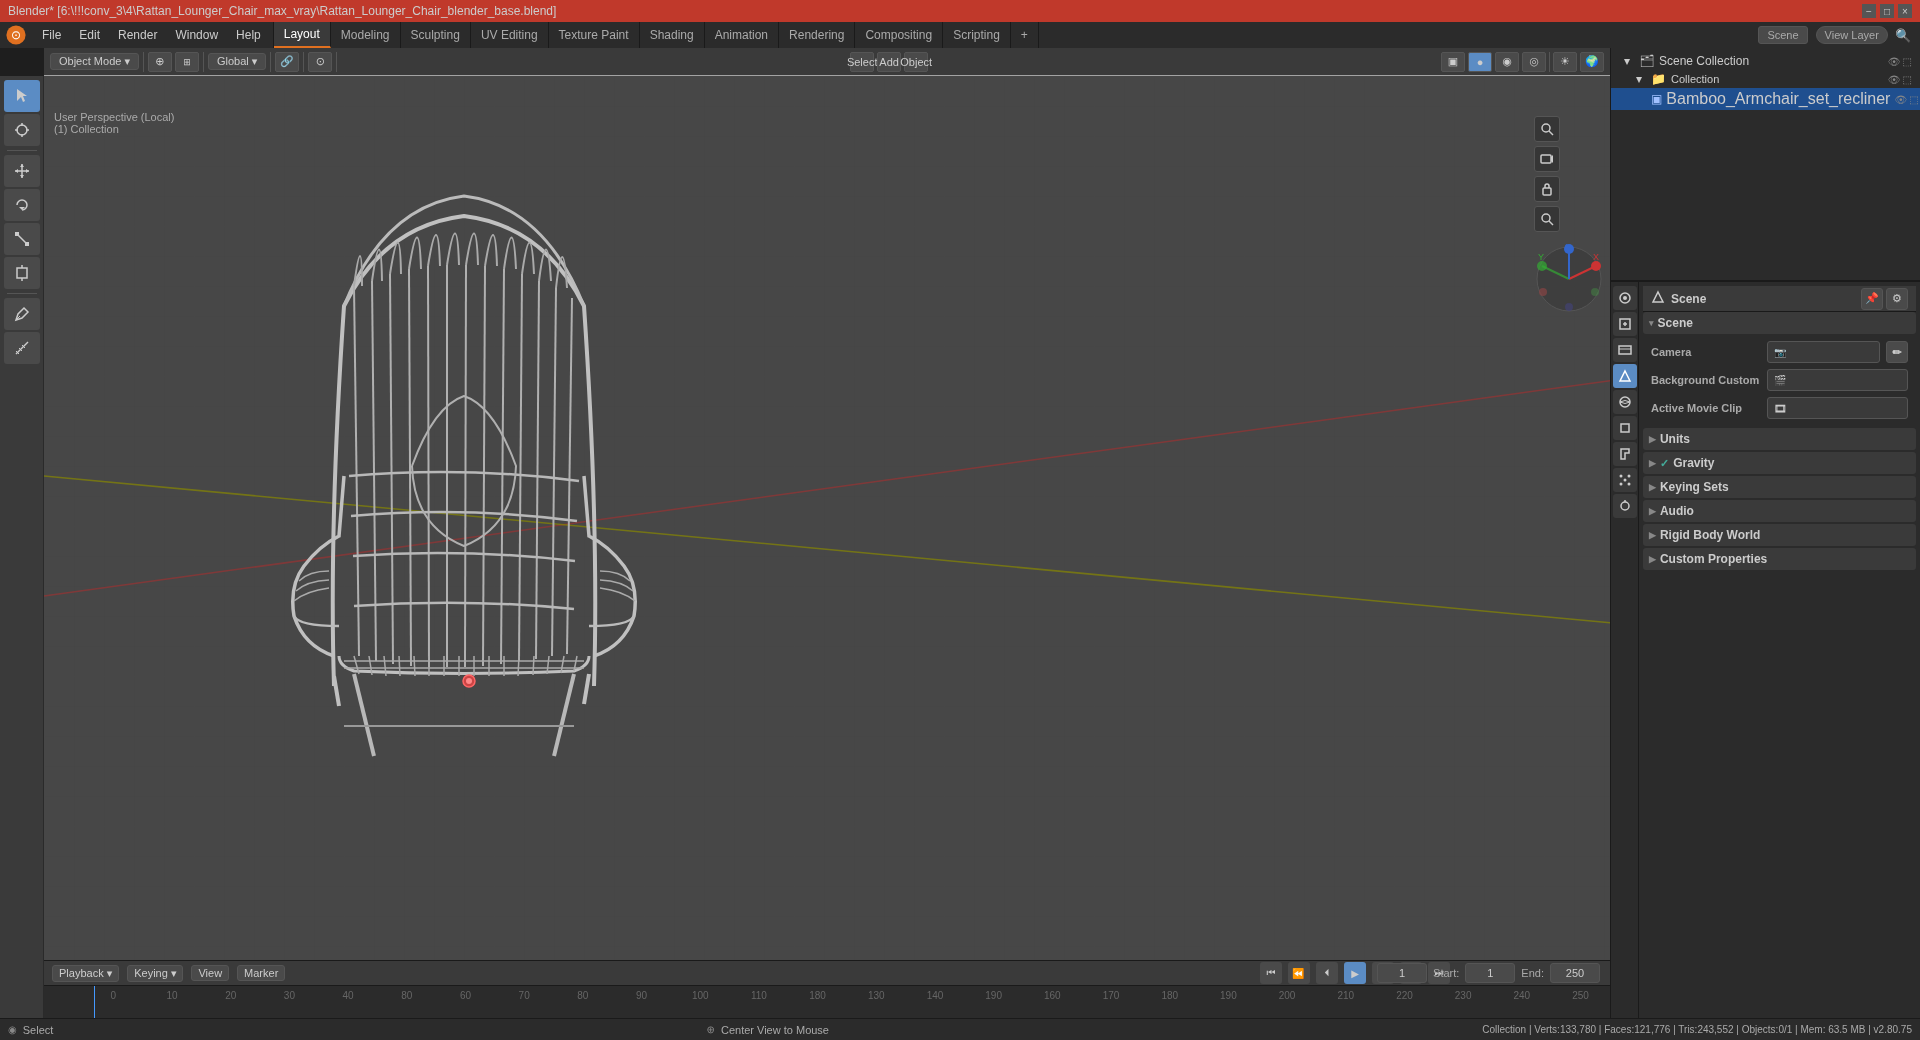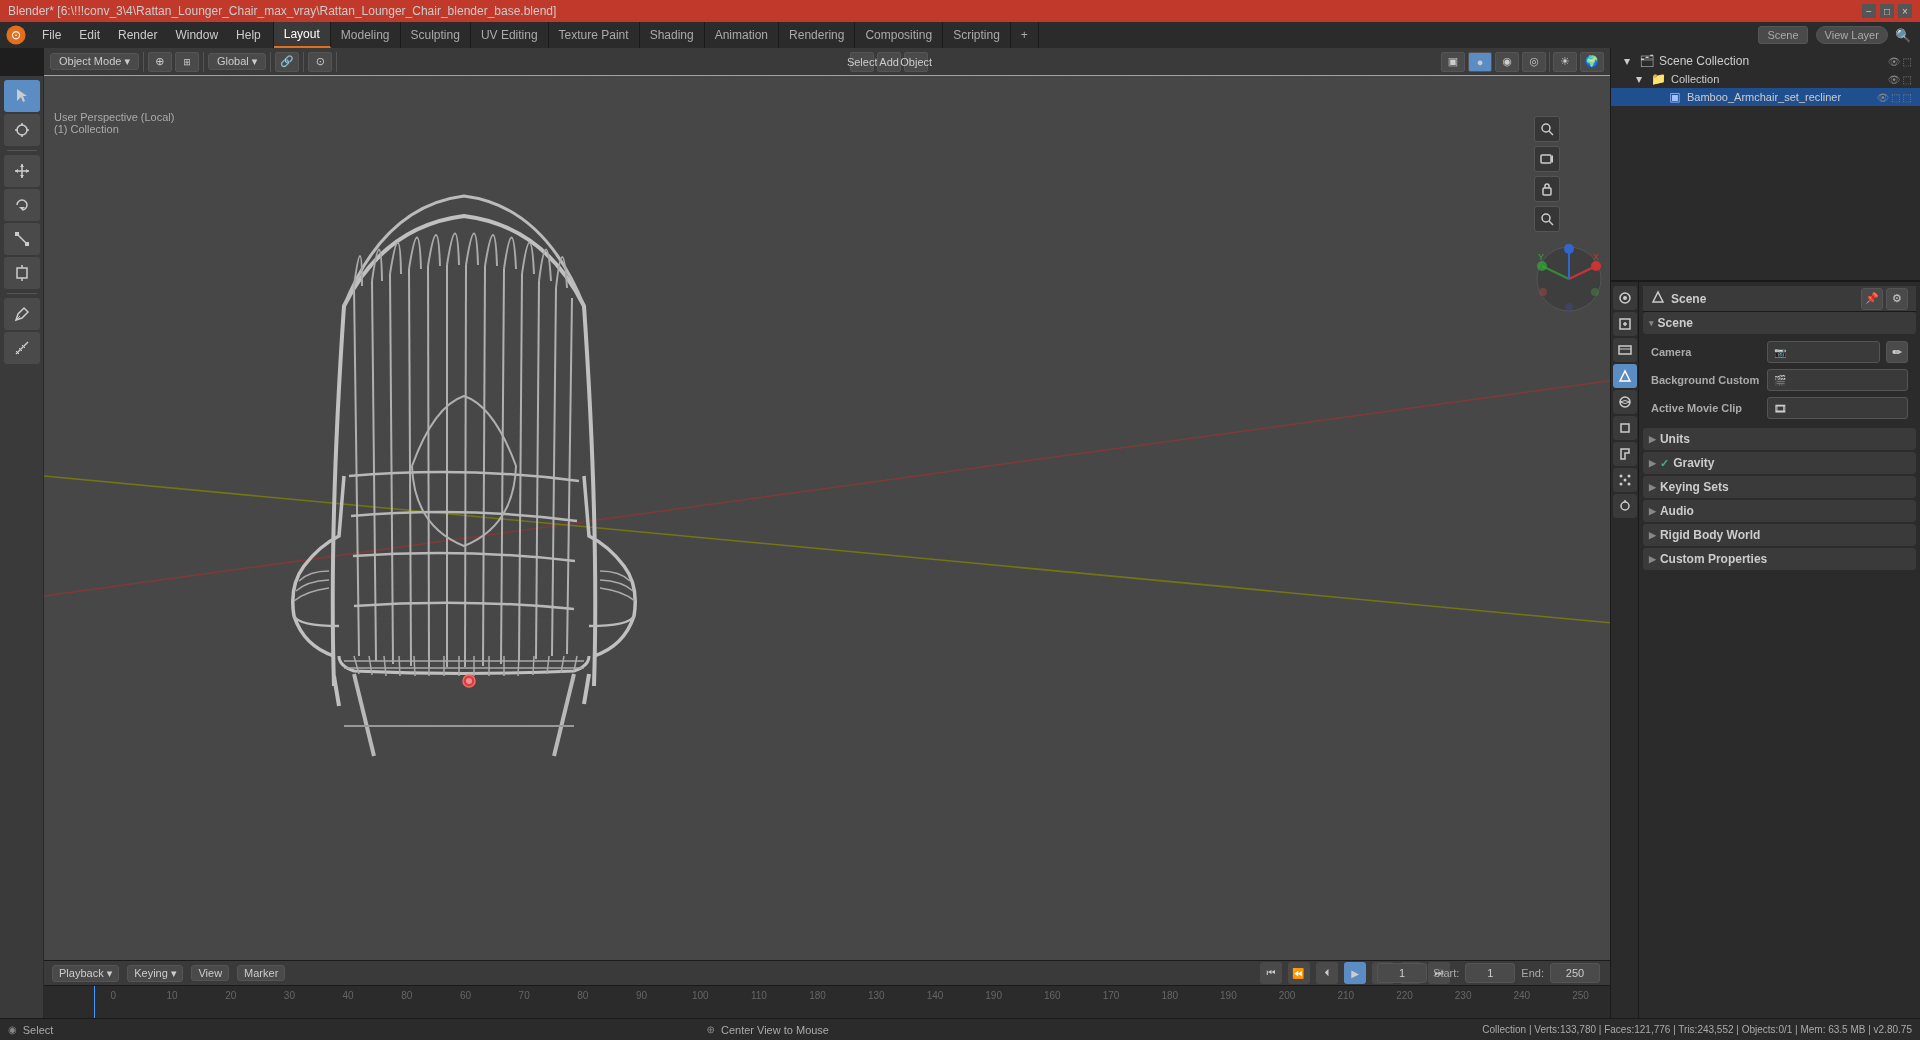--- a/index.html
+++ b/index.html
@@ -890,21 +890,21 @@
         <span class="outliner-icon">📁</span>
         <span style="font-size:11px;">Collection</span>
         <div style="margin-left:auto;display:flex;gap:2px;">
           <span style="font-size:10px;color:#888;">👁</span>
           <span style="font-size:10px;color:#888;">⬚</span>
         </div>
       </div>
       <div class="outliner-item selected" style="padding-left:36px;">
         <span class="outliner-icon"></span>
         <span class="outliner-icon" style="color:#a0c0ff;">▣</span>
-        <span style="font-size:11px;">Bamboo_Armchair_set_recliner</span>
+        <span style="font-size:16px;">Bamboo_Armchair_set_recliner</span>
         <div style="margin-left:auto;display:flex;gap:2px;">
           <span style="font-size:10px;color:#888;">👁</span>
           <span style="font-size:10px;color:#888;">⬚</span>
           <span style="font-size:10px;color:#888;">⬚</span>
         </div>
       </div>
     </div>
   </div>
 
   <div id="properties-panel">

